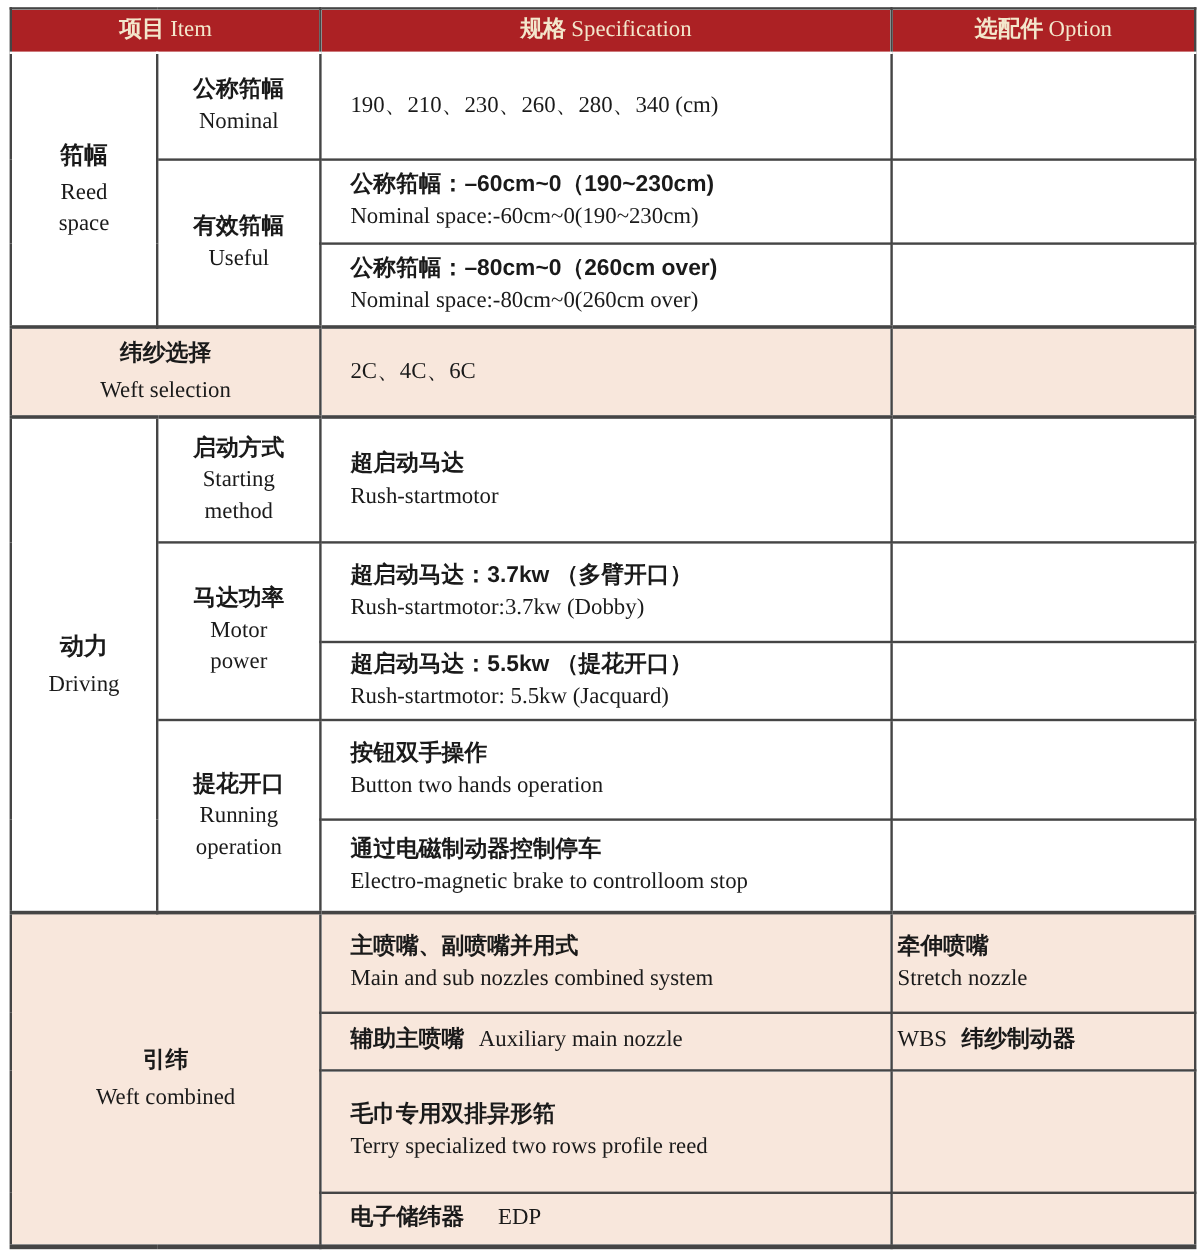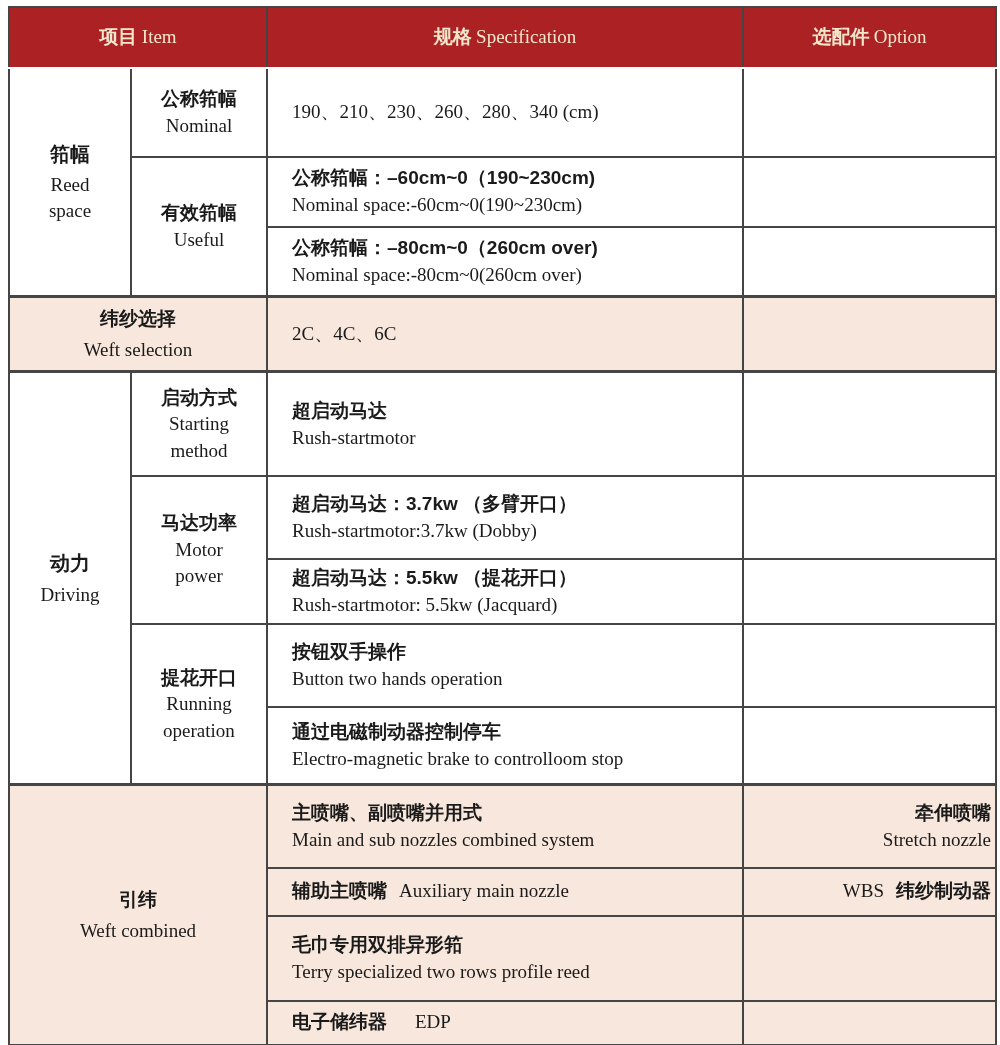--- a/index.html
+++ b/index.html
@@ -36,21 +36,21 @@
     vertical-align: middle;
     padding: 2px 4px;
     overflow: hidden;
   }
   
   tr.hdr { height: 35px; }
   tr.hdr th {
     background: #AC2124;
     border-bottom: 2px solid #ffffff; 
     border-top-color: #454545;
-    padding: 16px;
+    padding: 4px;
     text-align: center;
   }
   tr.hdr .zh, tr.hdr .en { color: #F3E7CC; }
   tr.hdr .zh { font-size: 19px; font-weight: 700; }
   tr.hdr .en { font-size: 19px; }
 
   .zh {
     font-family: "Liberation Sans", sans-serif;
     font-weight: 700;
     font-size: 19px;
@@ -66,21 +66,21 @@
   }
   td.group, td.sub, td.merged {
     text-align: center;
   }
   td.group .zh { font-size: 20px; }
   td.group .en, td.merged .en { margin-top: 4px; }
   td.spec {
     text-align: left;
     padding-left: 24px;
   }
-  td.opt { text-align: right; }
+  td.opt { text-align: left; }
 
   .gap-sm { display:inline-block; width: 12px; }
   .gap-lg { display:inline-block; width: 28px; }
 
   
   tr.pink td { background: #F8E7DC; }
   
   tr.thick td { border-top-width: 3px; }
 </style>
 </head>
@@ -238,21 +238,21 @@
           <span class="zh">辅助主喷嘴</span><span class="gap-sm"></span><span class="en">Auxiliary main nozzle</span>
         </div>
       </td>
       <td class="opt">
         <div>
           <span class="en">WBS</span><span class="gap-sm"></span><span class="zh">纬纱制动器</span>
         </div>
       </td>
     </tr>
 
-    <tr class="pink" style="height:85px">
+    <tr class="pink" style="height:102px">
       <td class="spec">
         <div class="zh">毛巾专用双排异形筘</div>
         <div class="en">Terry specialized two rows profile reed</div>
       </td>
       <td class="opt"></td>
     </tr>
 
     <tr class="pink" style="height:45px">
       <td class="spec">
         <div>

